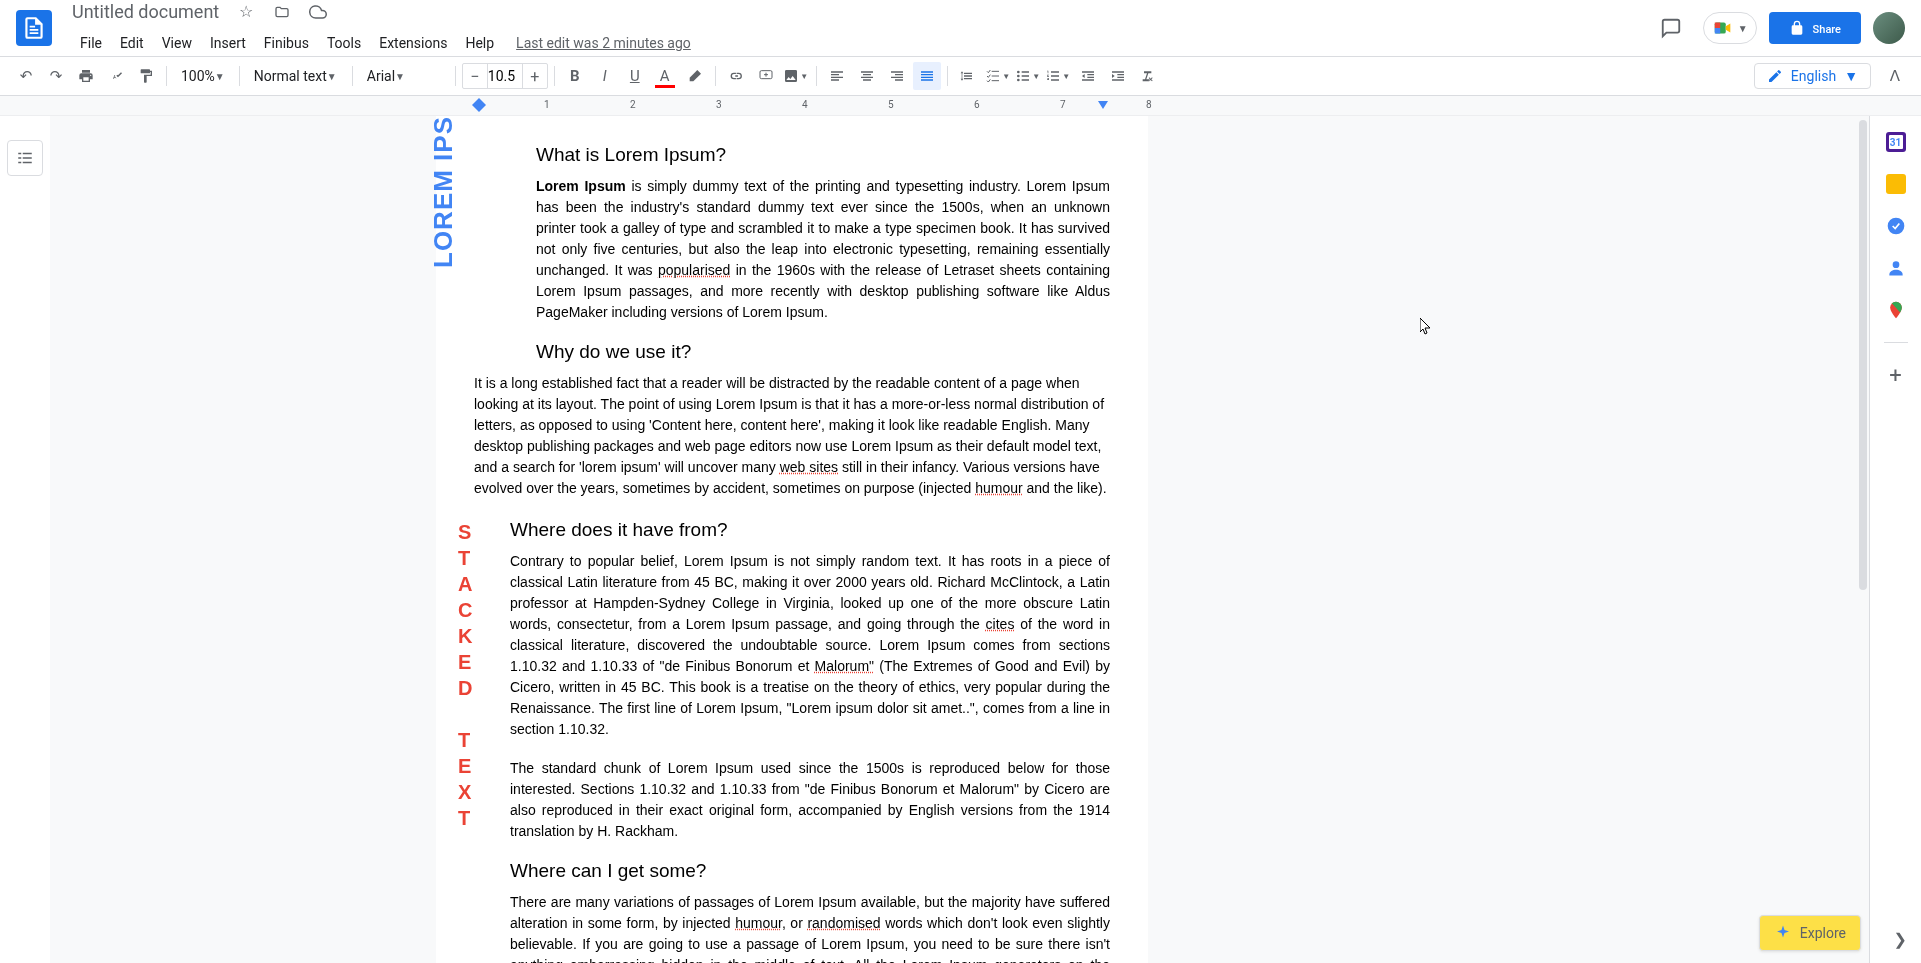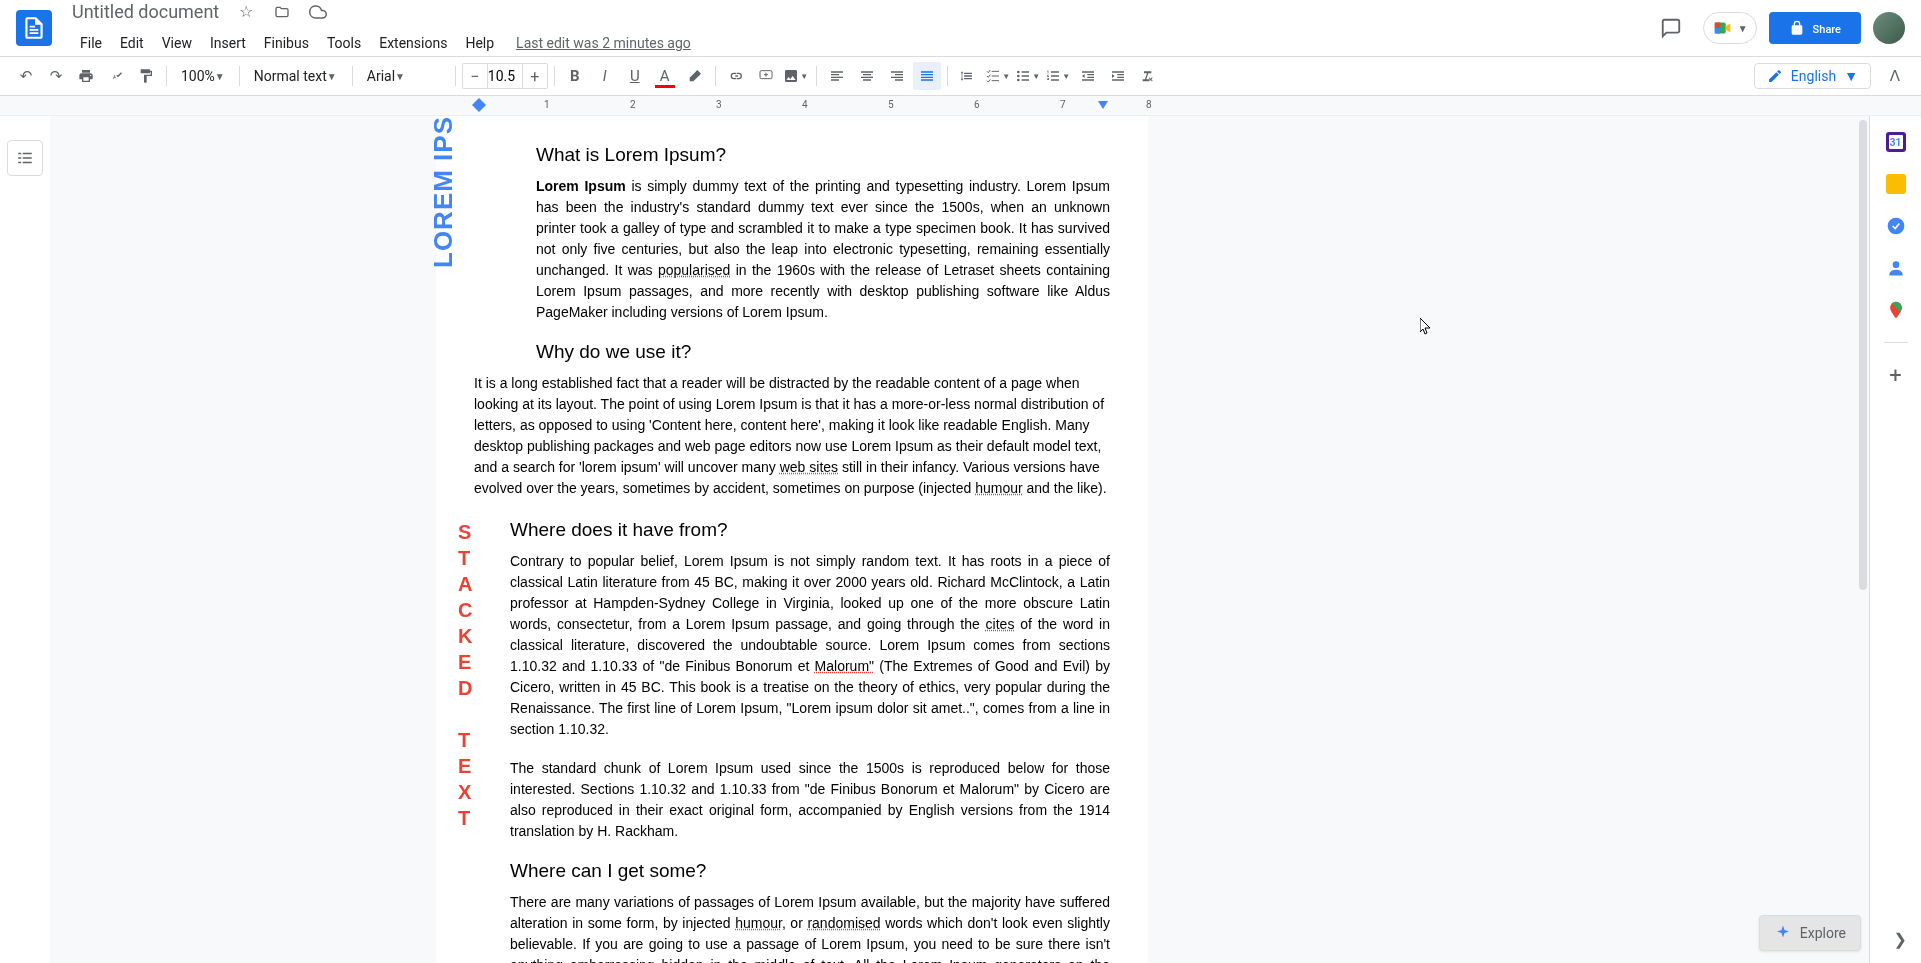--- a/index.html
+++ b/index.html
@@ -55,21 +55,21 @@
 
 .doc h2 { font-size: 19px; font-weight: 400; color:#000; margin-bottom: 10px; font-family: Arial;}
 .doc p { font-size: 14px; line-height: 1.5; color:#000; font-family: Arial; margin-bottom:18px;}
 .doc .justify { text-align: justify; }
 .rotated { position:absolute; left:-8px; top:152px; transform: rotate(-90deg); transform-origin: left top; font-size: 26px; font-weight:700; color:#4285f4; font-family: Arial; letter-spacing:1px;}
 .stacked { position:absolute; left:22px; top:326px; font-size:20px; font-weight:700; color:#ea4335; font-family:Arial; line-height:1.3;}
 .block1 { margin-left:62px; }
 .block3 { margin-left:36px;}
 .underlined { text-decoration: underline dotted #ea4335; }
 
-.explore { position:absolute; right:60px; bottom:12px; background:#e5e5e5; border:1px solid #dadce0; border-radius:4px; padding:8px 14px; display:flex; align-items:center; gap:8px; font-size:14px; color:#5f6368; box-shadow:0 1px 3px rgba(0,0,0,.1);}
+.explore { position:absolute; right:60px; bottom:12px; background:#fde047; border:1px solid #dadce0; border-radius:4px; padding:8px 14px; display:flex; align-items:center; gap:8px; font-size:14px; color:#5f6368; box-shadow:0 1px 3px rgba(0,0,0,.1);}
 .side-expand { position:absolute; right:14px; bottom:14px; color:#5f6368;}
 
 .scrollbar-track{position:absolute; right:52px; top:116px; bottom:0; width:12px;}
 .scrollbar-thumb{position:absolute; right:2px; top:4px; width:8px; height:470px; background:#dadce0; border-radius:4px;}
 
 .cursor {position:absolute; left:1420px; top:318px; width:12px; height:18px;}
 </style>
 </head>
 <body>
 

